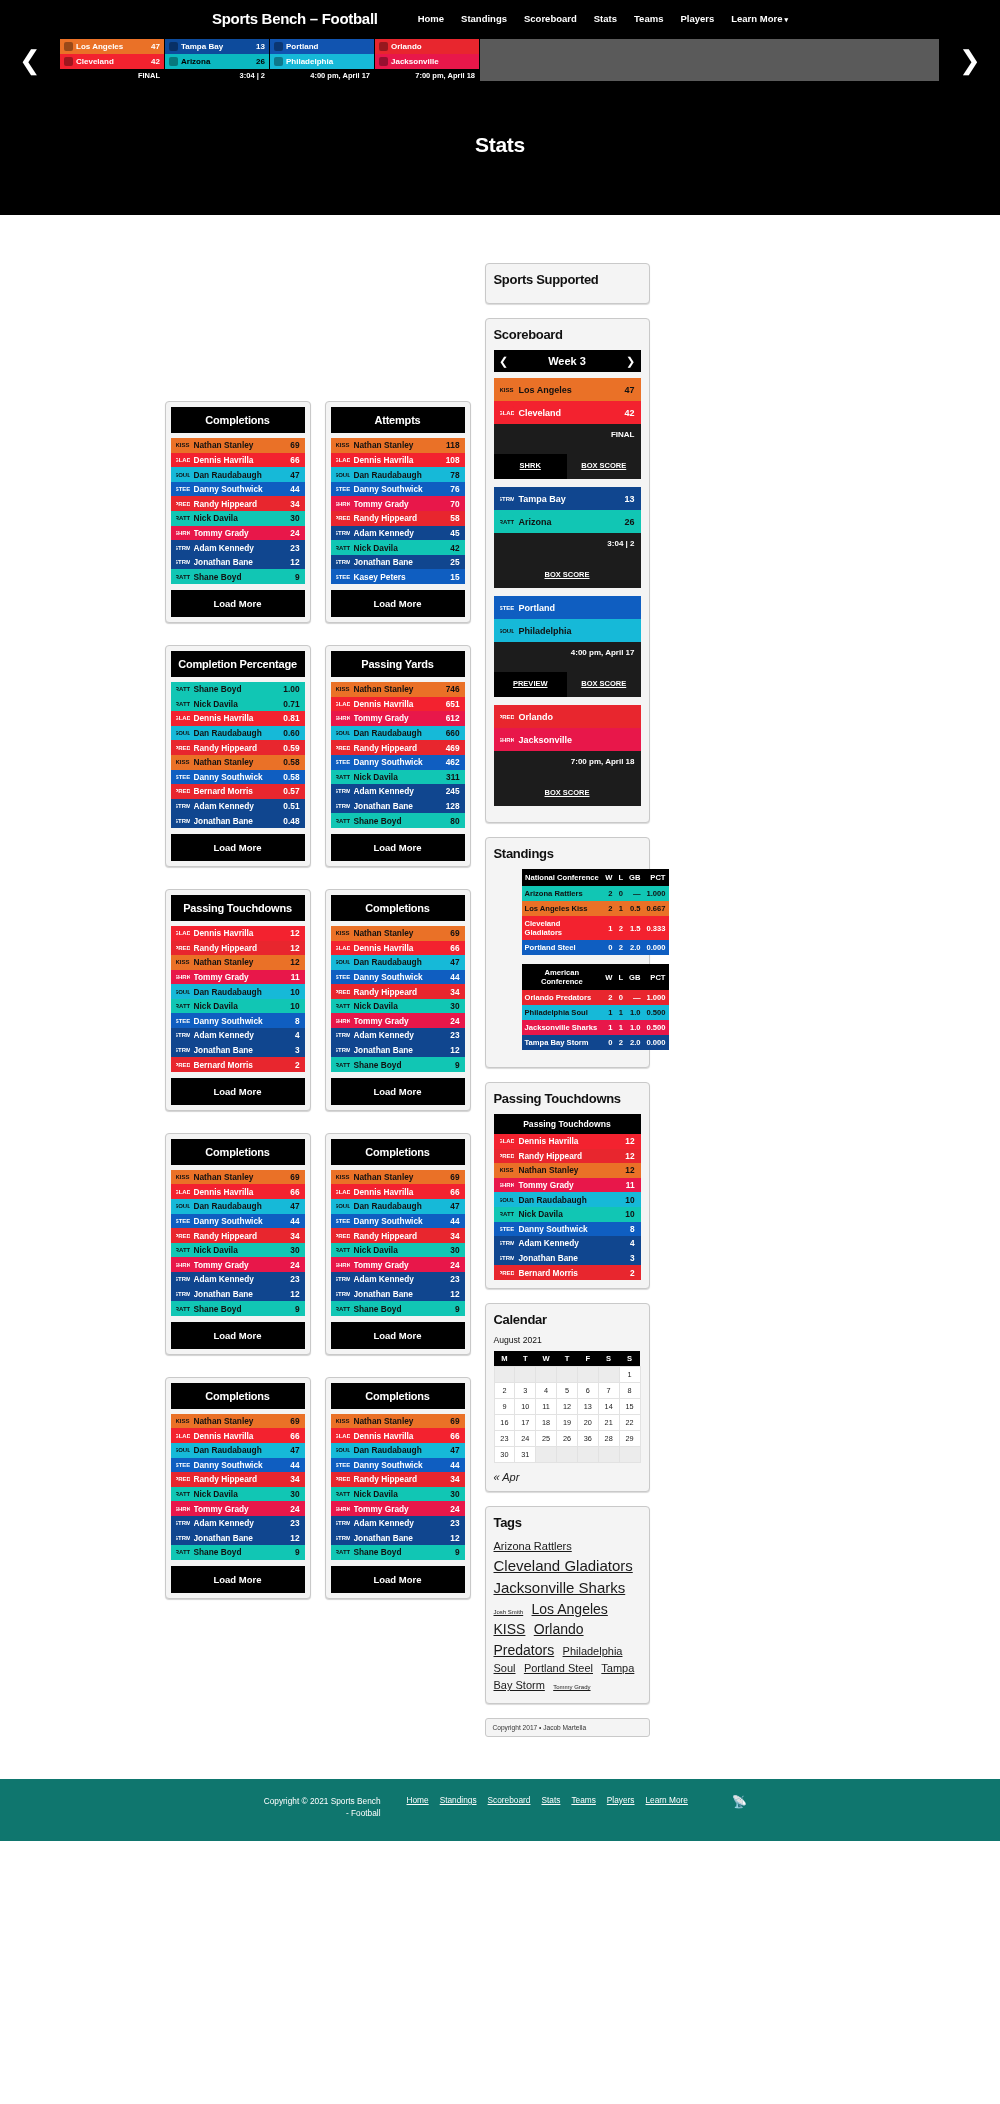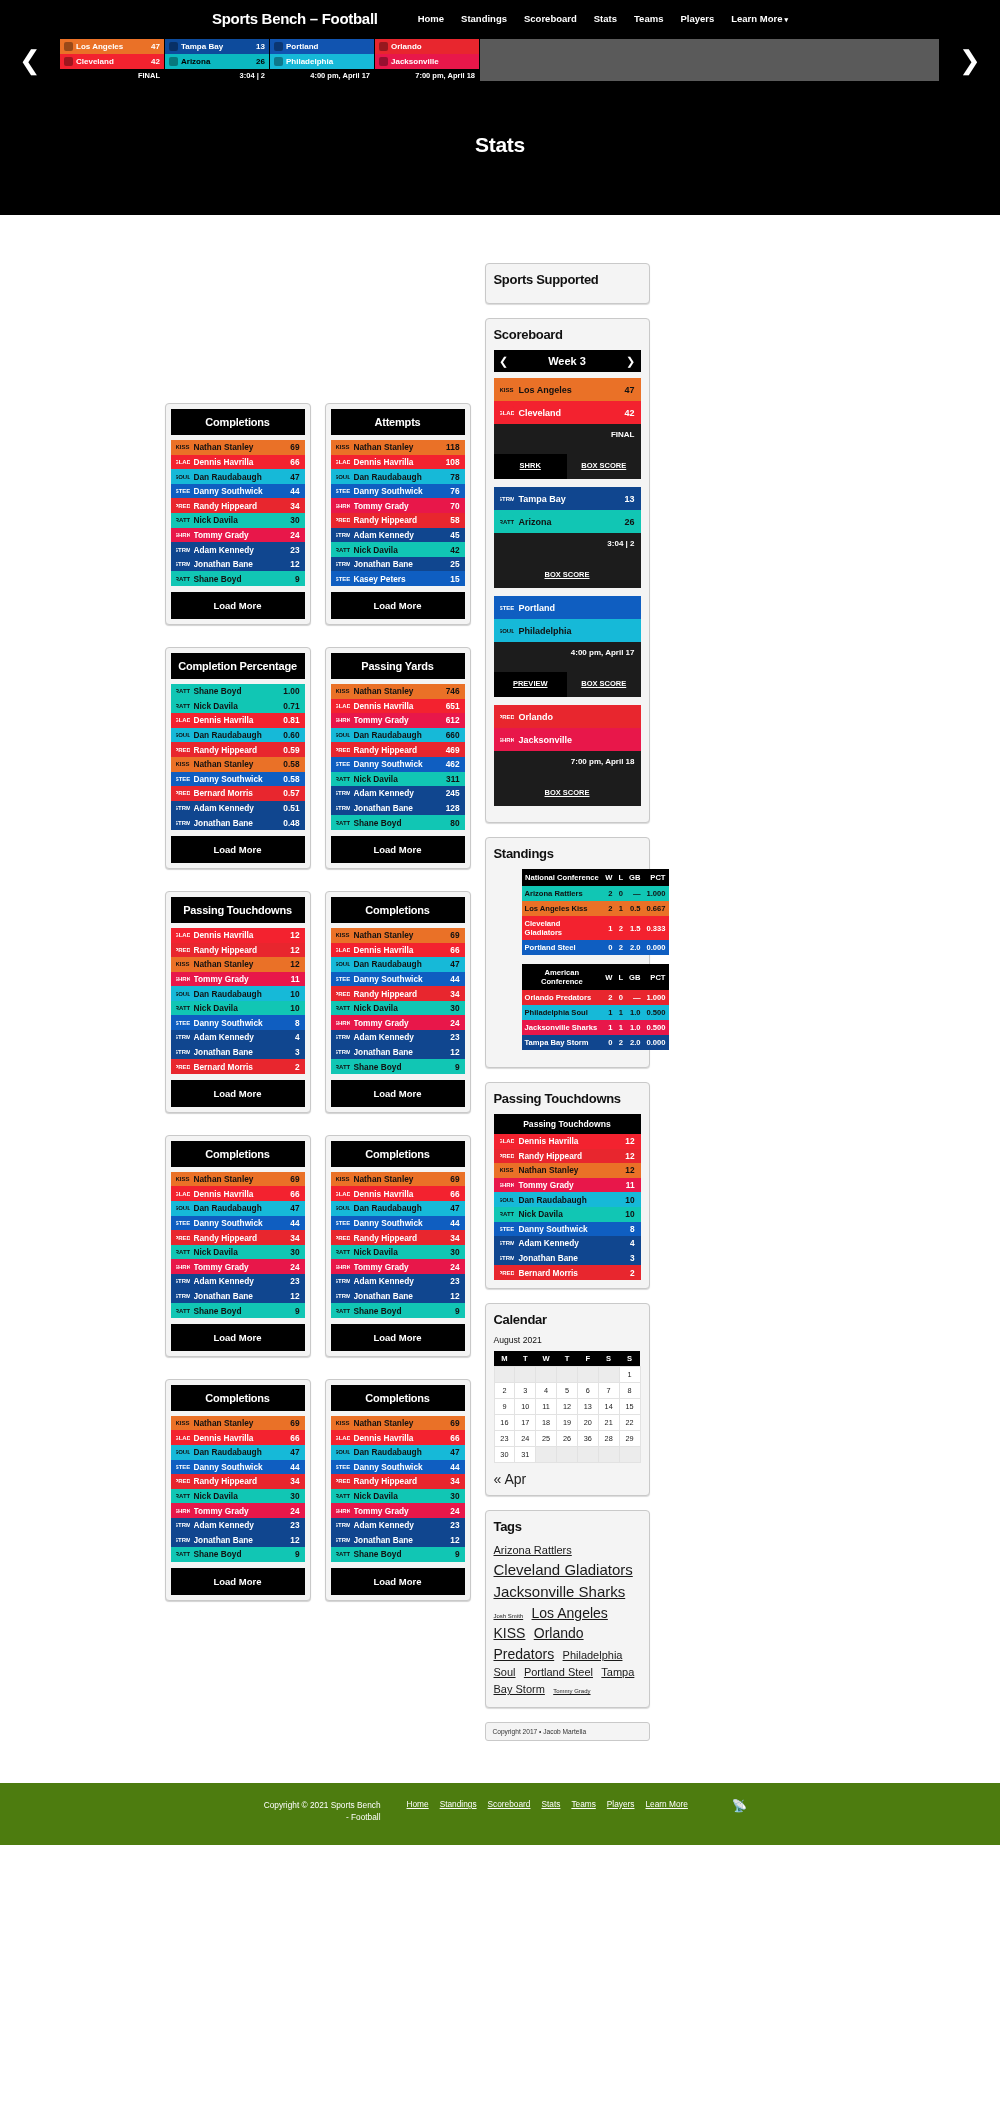--- a/index.html
+++ b/index.html
@@ -188,37 +188,37 @@
   .cal-month { font-size: 8.6px; margin: 8px 0 6px 0; color: #111; }
   table.cal { width: 100%; border-collapse: collapse; }
   table.cal th {
     background: #000; color: #fff; font-size: 7.6px; padding: 3px 0;
   }
   table.cal td {
     text-align: center; font-size: 7.3px; padding: 3px 0; color: #222;
     border: 1px solid #e2e2e2; background: #fff;
   }
   table.cal td.pad { background: #ececec; border-color: #e2e2e2; }
-  .cal-prev { font-size: 14px; margin-top: 8px; }
+  .cal-prev { font-size: 11px; margin-top: 8px; font-style: italic; }
   .cal-prev a { color: #222; text-decoration: none; }
 
   
   .tag-cloud { line-height: 1.45; }
   .tag-cloud a {
     color: #1a1a1a; text-decoration: underline; margin-right: 5px;
     display: inline;
   }
   .copyright-box {
     border: 1px solid #c9c9c9; border-radius: 3px; background: #f4f4f4;
     padding: 5px 7px; font-size: 6.6px; color: #333;
   }
 
   
   .site-footer {
-    background: #4d7c0f; color: #fff; margin-top: 42px;
+    background: #0f766e; color: #fff; margin-top: 42px;
     padding: 16px 0 22px 8px;
   }
   .footer-inner {
     display: flex; align-items: flex-start; justify-content: center; gap: 26px;
   }
   .f-copy { font-size: 8.3px; width: 120px; text-align: right; line-height:1.45;}
   .f-nav { display: flex; gap: 11px; flex-wrap: wrap; width: 300px; }
   .f-nav a { color: #fff; font-size: 8.3px; text-decoration: underline; }
   .f-social { font-size: 12px; color:#fff; }
   .f-privacy { text-align: center; margin-top: 8px; }

